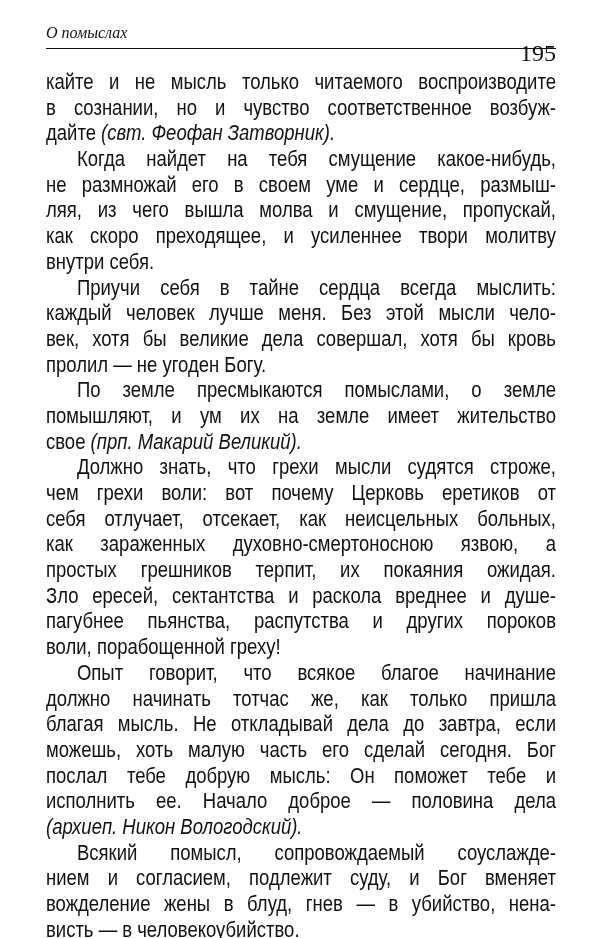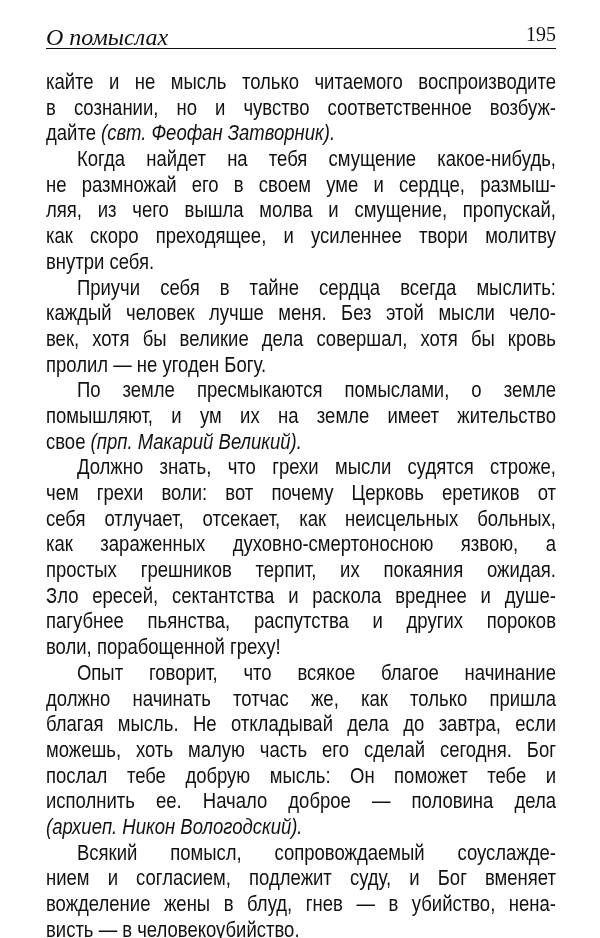--- a/index.html
+++ b/index.html
@@ -2,22 +2,22 @@
 <html><head>
 <meta charset="utf-8">
 <style>
   html, body { margin: 0; padding: 0; background: #ffffff; }
   body { width: 600px; height: 938px; position: relative; overflow: hidden; color: #111; }
   .header {
     position: absolute; left: 46px; top: 22px; width: 510px; height: 26px;
     border-bottom: 1.5px solid #111;
     font-family: "Liberation Serif", serif;
   }
-  .running-title { position: absolute; left: 0; top: 2px; font-size: 24px; font-style: italic; }
-  .page-number { position: absolute; right: 0; top: 1px; font-size: 20px; }
+  .running-title { position: absolute; left: 0; top: 2px; font-size: 16px; font-style: italic; }
+  .page-number { position: absolute; right: 0; top: 18px; font-size: 24px; }
   .body-text {
     position: absolute; left: 46px; top: 70px; width: 510px;
     font-family: "Liberation Sans", sans-serif;
     font-size: 21.5px; line-height: 25.7px;
     transform: scaleX(0.86); transform-origin: left top;
   }
   .body-text { width: 593px; }
   .line { display: block; text-align: justify; text-align-last: justify; white-space: nowrap; height: 25.7px; }
   .line.last { text-align-last: left; }
   .line.indent { padding-left: 36px; }

